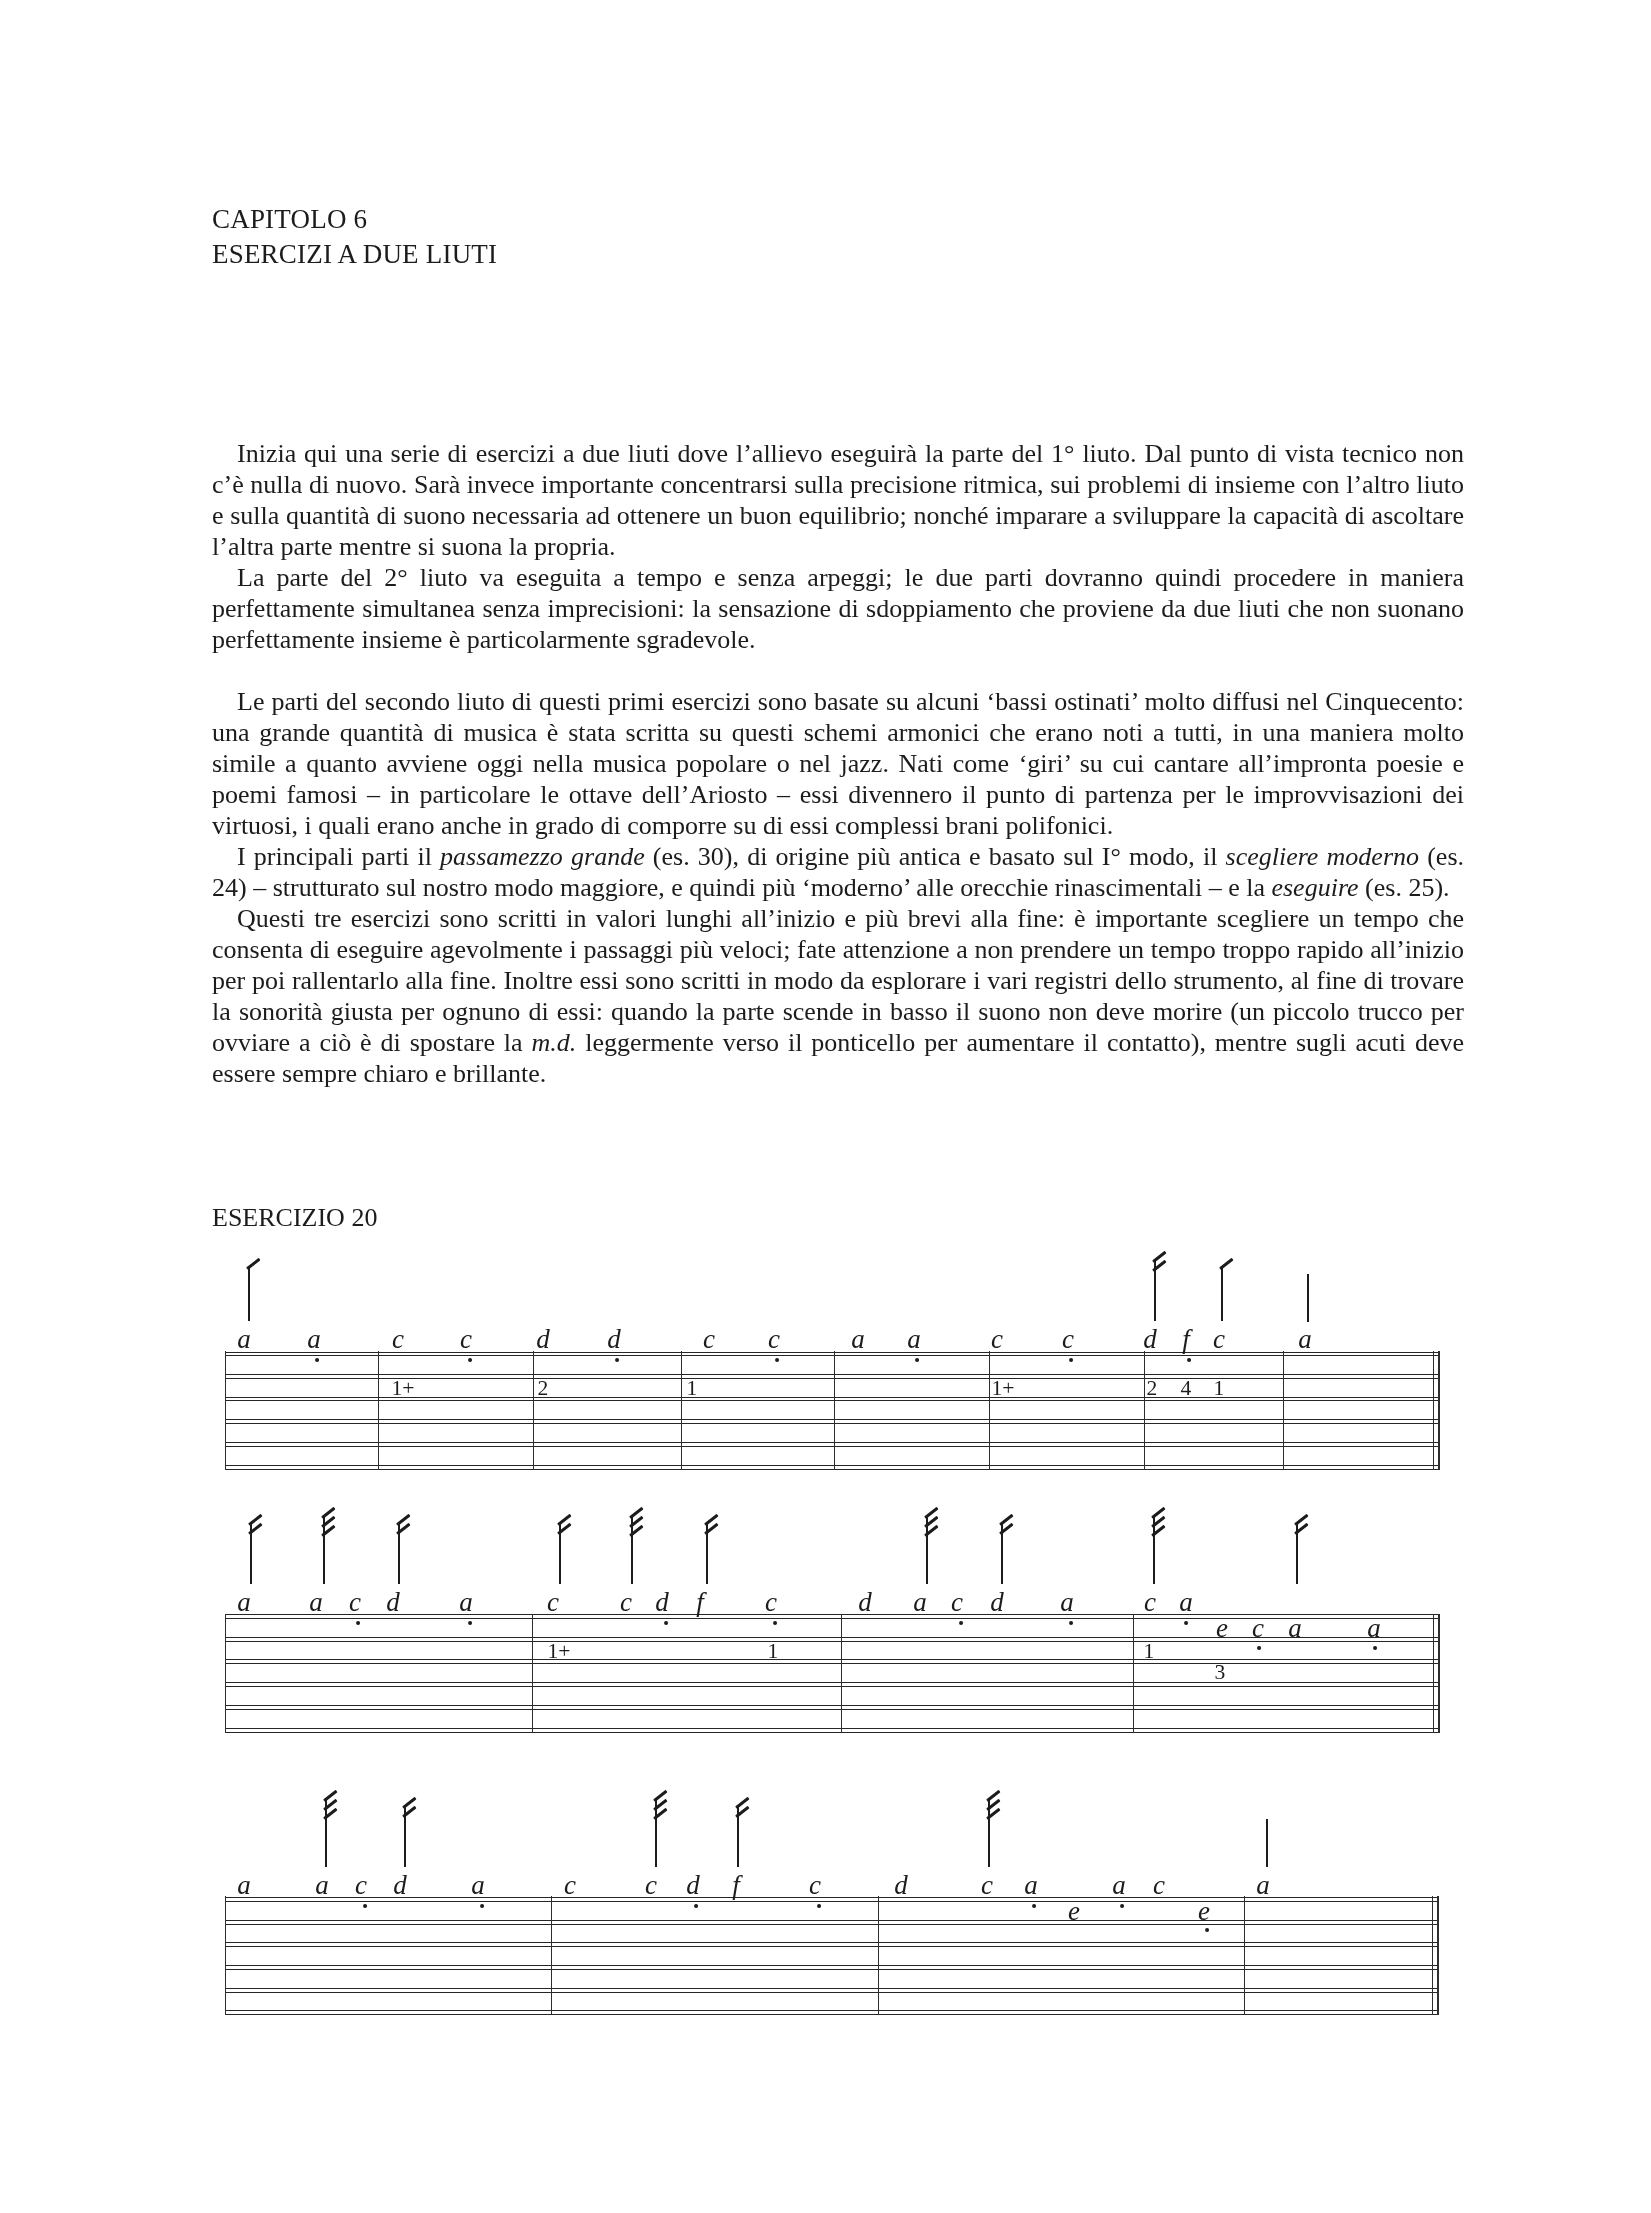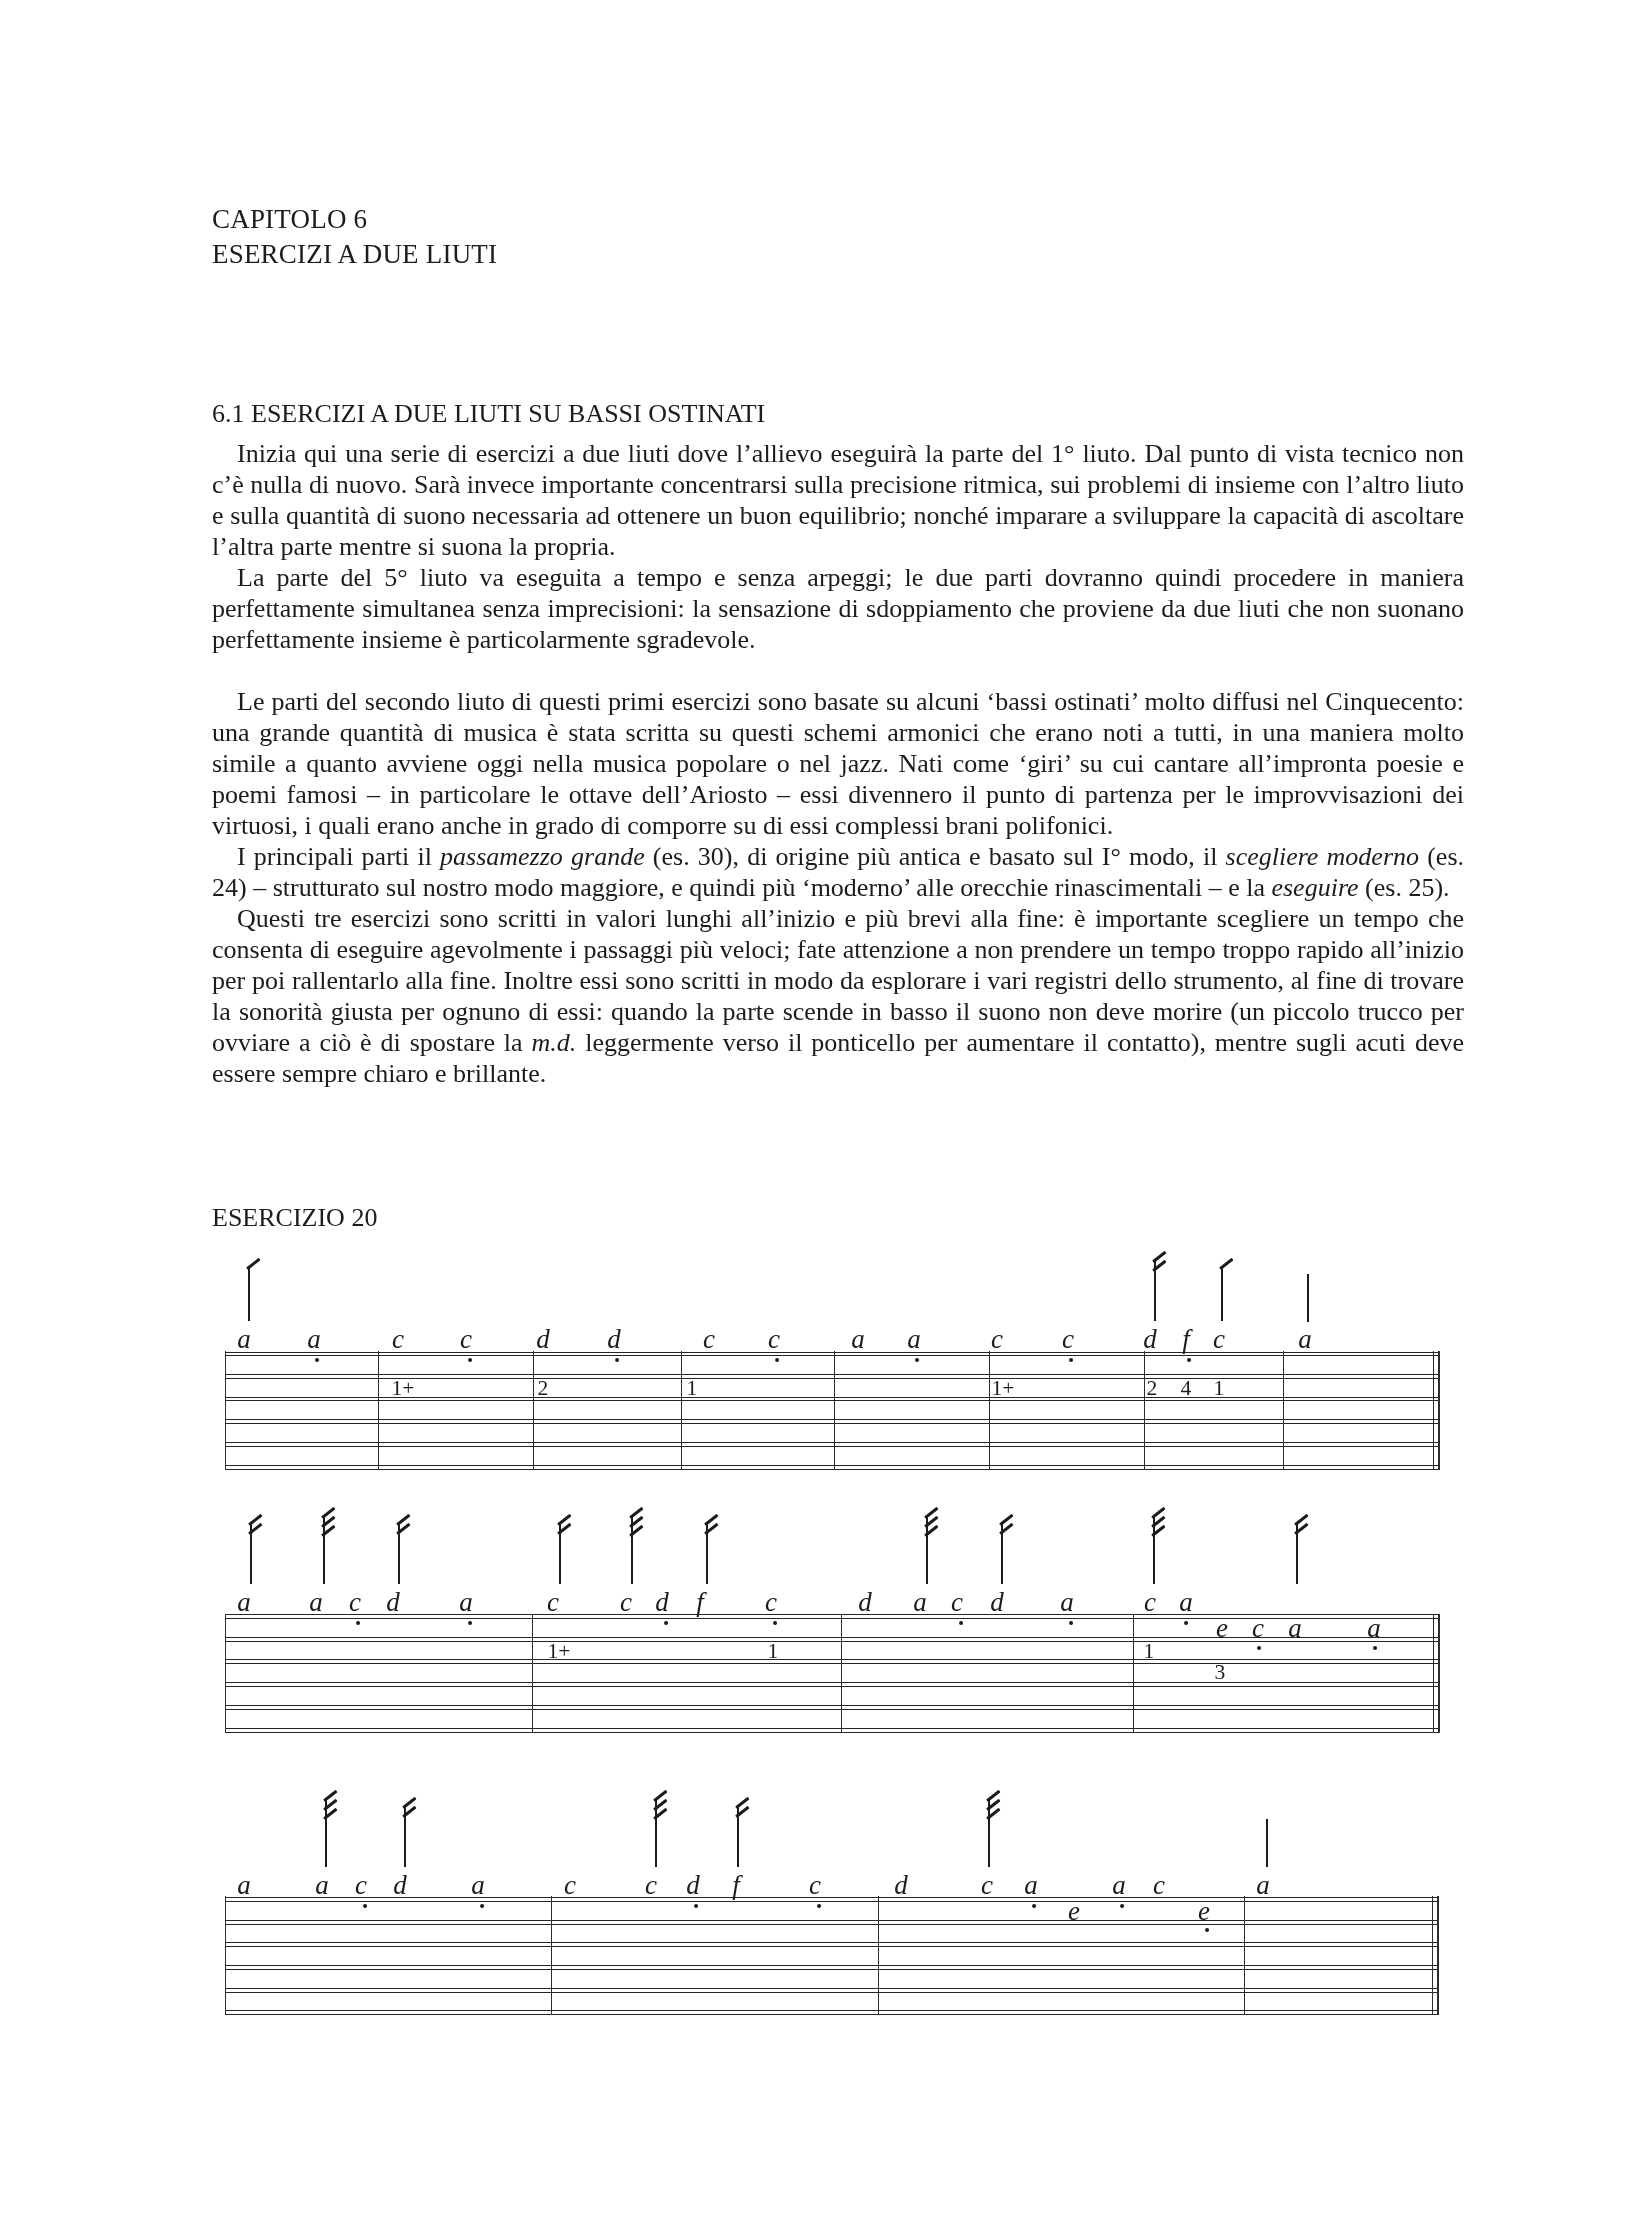--- a/index.html
+++ b/index.html
@@ -27,24 +27,23 @@
   .fslash { position:absolute; width:16.4px; height:3.1px; background:#1c1c1c; transform-origin:0 100%; transform:rotate(-38deg); border-radius:0.9px; }
 </style>
 </head>
 <body>
 
 <div class="page">
   <div class="header">
     <div>CAPITOLO 6</div>
     <div>ESERCIZI A DUE LIUTI</div>
   </div>
-  <div class="section-heading">6.1 ESERCIZI A DUE LIUTI SU BASSI OSTINATI</div>
   <div class="bodytext" id="bodytext">
       <p><span>Inizia qui una serie di esercizi a due liuti dove l’allievo eseguirà la parte del 1° liuto. Dal punto di vista tecnico non c’è nulla di nuovo. Sarà invece importante concentrarsi sulla precisione ritmica, sui problemi di insieme con l’altro liuto e sulla quantità di suono necessaria ad ottenere un buon equilibrio; nonché imparare a sviluppare la capacità di ascoltare l’altra parte mentre si suona la propria.</span></p>
-      <p><span>La parte del 5° liuto va eseguita a tempo e senza arpeggi; le due parti dovranno quindi procedere in maniera perfettamente simultanea senza imprecisioni: la sensazione di sdoppiamento che proviene da due liuti che non suonano perfettamente insieme è particolarmente sgradevole.</span></p>
+      <p><span>La parte del 2° liuto va eseguita a tempo e senza arpeggi; le due parti dovranno quindi procedere in maniera perfettamente simultanea senza imprecisioni: la sensazione di sdoppiamento che proviene da due liuti che non suonano perfettamente insieme è particolarmente sgradevole.</span></p>
       <p class="space-before"><span>Le parti del secondo liuto di questi primi esercizi sono basate su alcuni ‘bassi ostinati’ molto diffusi nel Cinquecento: una grande quantità di musica è stata scritta su questi schemi armonici che erano noti a tutti, in una maniera molto simile a quanto avviene oggi nella musica popolare o nel jazz. Nati come ‘giri’ su cui cantare all’impronta poesie e poemi famosi – in particolare le ottave dell’Ariosto – essi divennero il punto di partenza per le improvvisazioni dei virtuosi, i quali erano anche in grado di comporre su di essi complessi brani polifonici.</span></p>
       <p><span>I principali parti il </span><i>passamezzo grande</i><span> (es. 30), di origine più antica e basato sul I° modo, il </span><i>scegliere moderno</i><span> (es. 24) – strutturato sul nostro modo maggiore, e quindi più ‘moderno’ alle orecchie rinascimentali – e la </span><i>eseguire</i><span> (es. 25).</span></p>
       <p><span>Questi tre esercizi sono scritti in valori lunghi all’inizio e più brevi alla fine: è importante scegliere un tempo che consenta di eseguire agevolmente i passaggi più veloci; fate attenzione a non prendere un tempo troppo rapido all’inizio per poi rallentarlo alla fine. Inoltre essi sono scritti in modo da esplorare i vari registri dello strumento, al fine di trovare la sonorità giusta per ognuno di essi: quando la parte scende in basso il suono non deve morire (un piccolo trucco per ovviare a ciò è di spostare la </span><i>m.d.</i><span> leggermente verso il ponticello per aumentare il contatto), mentre sugli acuti deve essere sempre chiaro e brillante.</span></p>
     </div>
   <div class="exercise-label">ESERCIZIO 20</div>
   <div class="tab-layer" id="tablayer">
       <div style="position: absolute; left: 0px; top: 0px;">
         <div class="hline" style="left: 225px; top: 1352px; width: 1215px; height: 1.2px;"></div>
         <div class="hline" style="left: 225px; top: 1355px; width: 1215px; height: 1.2px;"></div>
         <div class="hline" style="left: 225px; top: 1374px; width: 1215px; height: 1.2px;"></div>

